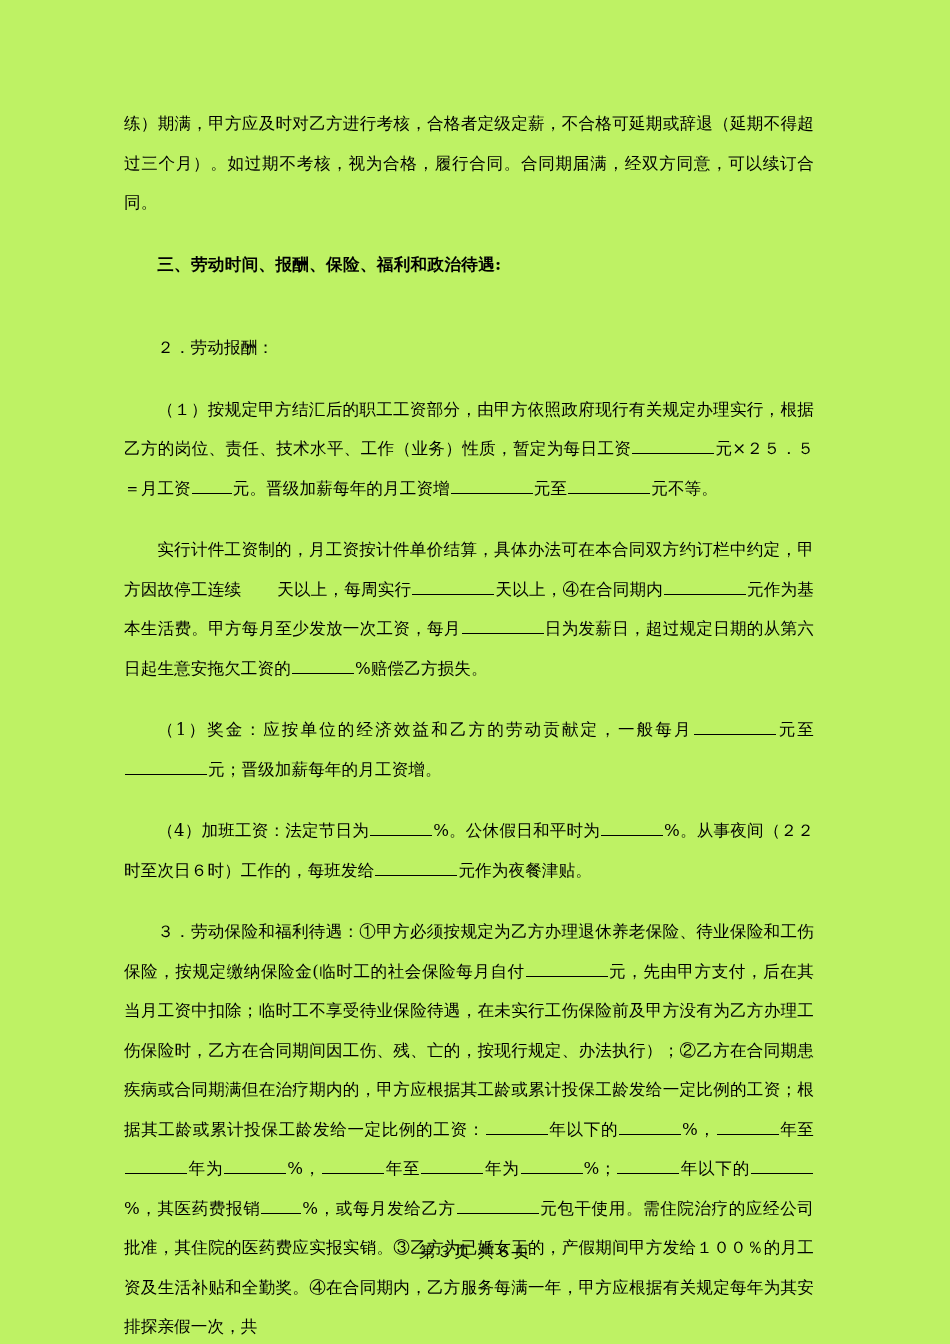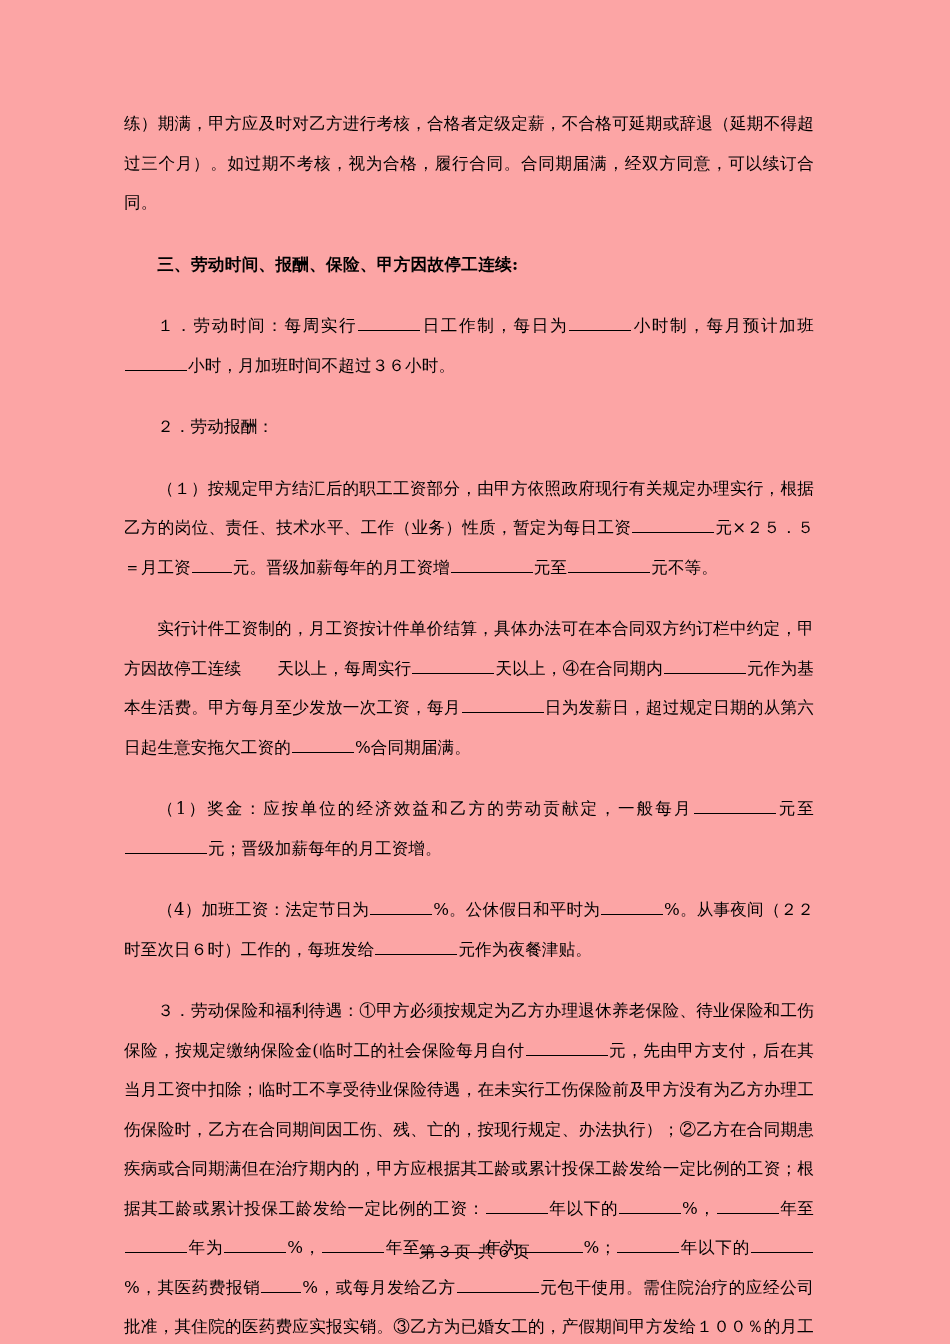--- a/index.html
+++ b/index.html
@@ -15,21 +15,21 @@
     color: #000000;
     position: relative;
     overflow: hidden;
   }
   .page {
     position: relative;
     width: 950px;
     height: 1344px;
     box-sizing: border-box;
     padding: 8px;
-    background: #fca5a5;
+    background: #bef264;
   }
   .content {
     position: absolute;
     left: 124px;
     top: 104px;
     width: 690px;
   }
   p.para {
     margin: 0 0 0 0;
     font-size: 16.6px;
@@ -81,37 +81,36 @@
 <body>
 
 <div class="page">
 
   <div class="content">
 
     <p class="para"><span>练）期满，甲方应及时对乙方进行考核，合格者定级定薪，不合格可延期或辞退（延期不得超过三个月）。如过期不考核，视为合格，履行合同。合同期届满，经双方同意，可以续订合同。</span></p>
 
     <span class="gap-md"></span>
 
-    <p class="heading"><span>三、劳动时间、报酬、保险、甲方因故停工连续:</span></p>
+    <p class="heading"><span>三、劳动时间、报酬、保险、福利和政治待遇:</span></p>
 
     <span class="gap-md"></span>
 
-    <p class="para indent"><span>１．劳动时间：每周实行</span><span class="blank b-md"></span><span>日工作制，每日为</span><span class="blank b-md"></span><span>小时制，每月预计加班</span><span class="blank b-md"></span><span>小时，月加班时间不超过３６小时。</span></p>
 
     <span class="gap-md"></span>
 
     <p class="para indent"><span>２．劳动报酬：</span></p>
 
     <span class="gap-md"></span>
 
     <p class="para indent"><span>（１）按规定甲方结汇后的职工工资部分，由甲方依照政府现行有关规定办理实行，根据乙方的岗位、责任、技术水平、工作（业务）性质，暂定为每日工资</span><span class="blank b-xl"></span><span>元×２５．５＝月工资</span><span class="blank b-xs"></span><span>元。晋级加薪每年的月工资增</span><span class="blank b-xl"></span><span>元至</span><span class="blank b-xl"></span><span>元不等。</span></p>
 
     <span class="gap-md"></span>
 
-    <p class="para indent"><span>实行计件工资制的，月工资按计件单价结算，具体办法可在本合同双方约订栏中约定，甲方因故停工连续</span><span class="nb"></span><span>天以上，每周实行</span><span class="blank b-xl"></span><span>天以上，④在合同期内</span><span class="blank b-xl"></span><span>元作为基本生活费。甲方每月至少发放一次工资，每月</span><span class="blank b-xl"></span><span>日为发薪日，超过规定日期的从第六日起生意安拖欠工资的</span><span class="blank b-md"></span><span>%合同期届满。</span></p>
+    <p class="para indent"><span>实行计件工资制的，月工资按计件单价结算，具体办法可在本合同双方约订栏中约定，甲方因故停工连续</span><span class="nb"></span><span>天以上，每周实行</span><span class="blank b-xl"></span><span>天以上，④在合同期内</span><span class="blank b-xl"></span><span>元作为基本生活费。甲方每月至少发放一次工资，每月</span><span class="blank b-xl"></span><span>日为发薪日，超过规定日期的从第六日起生意安拖欠工资的</span><span class="blank b-md"></span><span>%赔偿乙方损失。</span></p>
 
     <span class="gap-md"></span>
 
     <p class="para indent"><span>（1）奖金：应按单位的经济效益和乙方的劳动贡献定，一般每月</span><span class="blank b-xl"></span><span>元至</span><span class="blank b-xl"></span><span>元；晋级加薪每年的月工资增。</span></p>
 
     <span class="gap-md"></span>
 
     <p class="para indent"><span>（4）加班工资：法定节日为</span><span class="blank b-md"></span><span>%。公休假日和平时为</span><span class="blank b-md"></span><span>%。从事夜间（２２时至次日６时）工作的，每班发给</span><span class="blank b-xl"></span><span>元作为夜餐津贴。</span></p>
 
     <span class="gap-md"></span>

